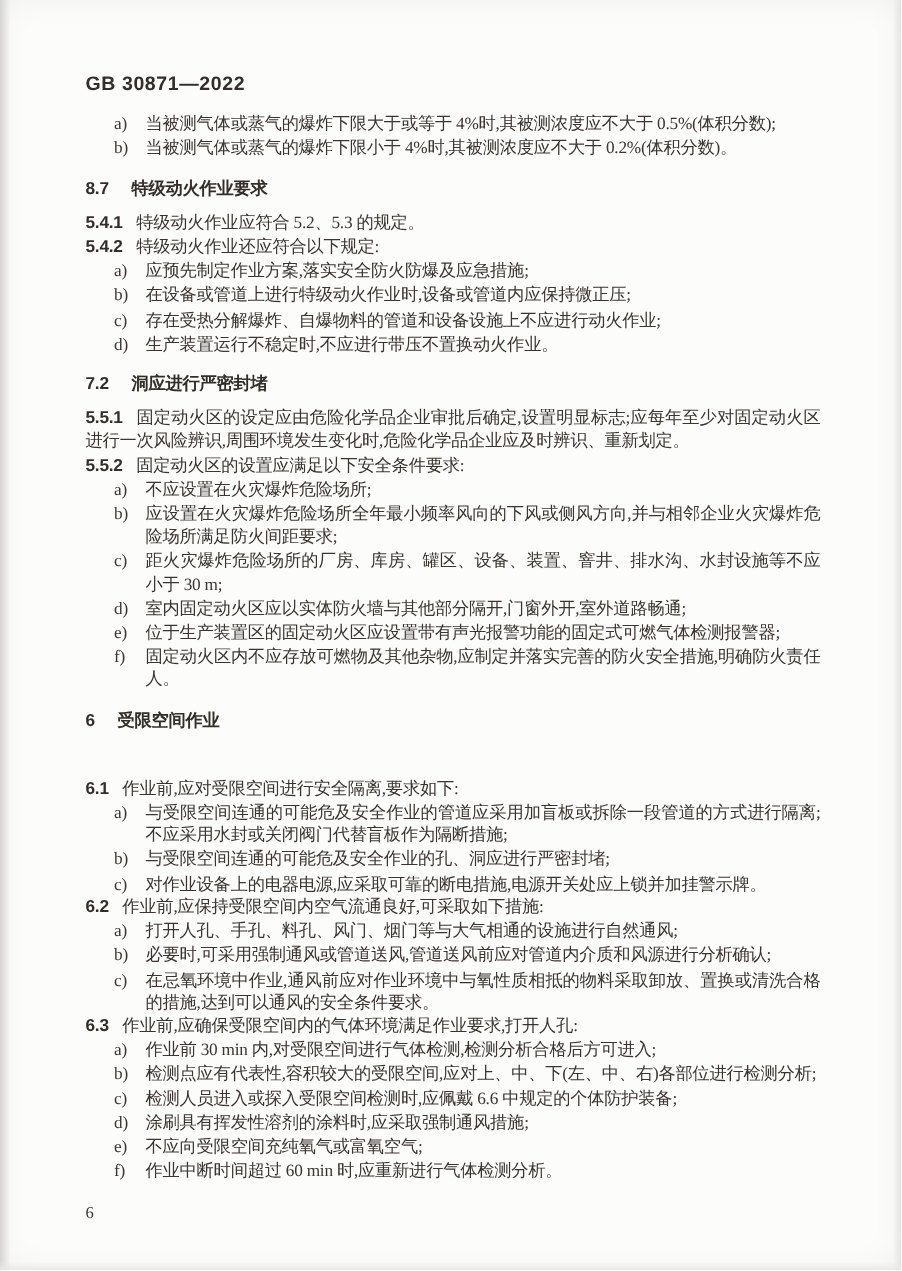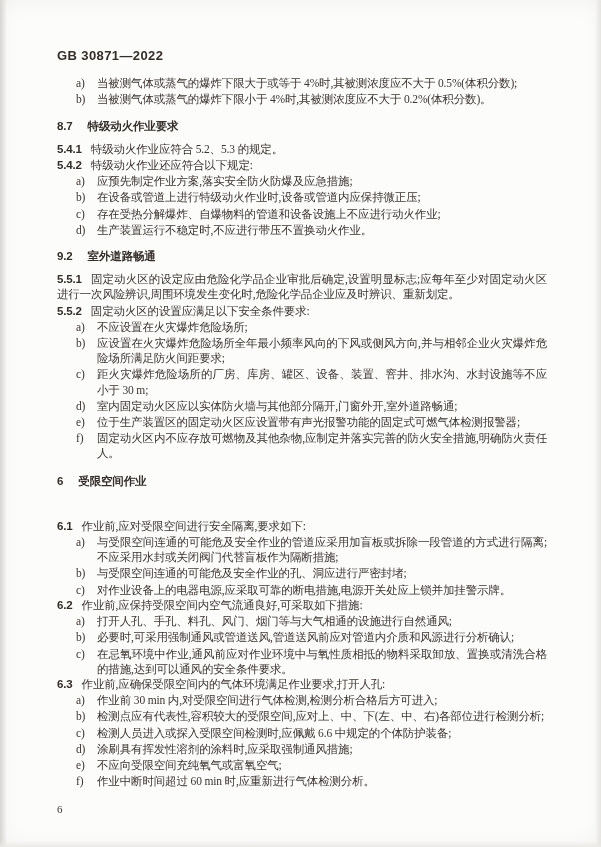--- a/index.html
+++ b/index.html
@@ -82,22 +82,22 @@
     <div class="blk item">
       <span class="letter">c)</span>
       <span>存在受热分解爆炸、自爆物料的管道和设备设施上不应进行动火作业;</span>
     </div>
     <div class="blk item">
       <span class="letter">d)</span>
       <span>生产装置运行不稳定时,不应进行带压不置换动火作业。</span>
     </div>
 
     <div class="blk heading gap-sec">
-      <span class="no">9.2</span>
-      <span>室外道路畅通</span>
+      <span class="no">7.2</span>
+      <span>洞应进行严密封堵</span>
     </div>
     <div class="blk clause gap-subsec">
       <span class="no">5.5.1</span><span>固定动火区的设定应由危险化学品企业审批后确定,设置明显标志;应每年至少对固定动火区进行一次风险辨识,周围环境发生变化时,危险化学品企业应及时辨识、重新划定。</span>
     </div>
     <div class="blk clause">
       <span class="no">5.5.2</span><span>固定动火区的设置应满足以下安全条件要求:</span>
     </div>
     <div class="blk item">
       <span class="letter">a)</span>
       <span>不应设置在火灾爆炸危险场所;</span>

